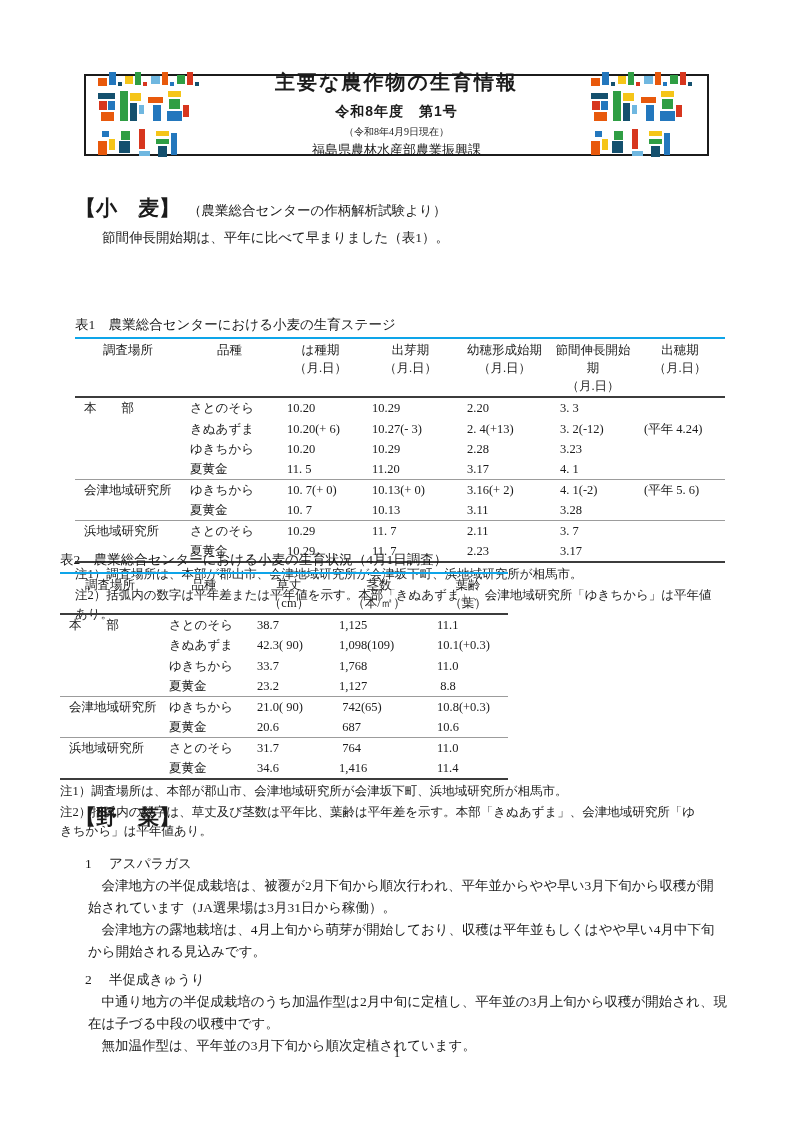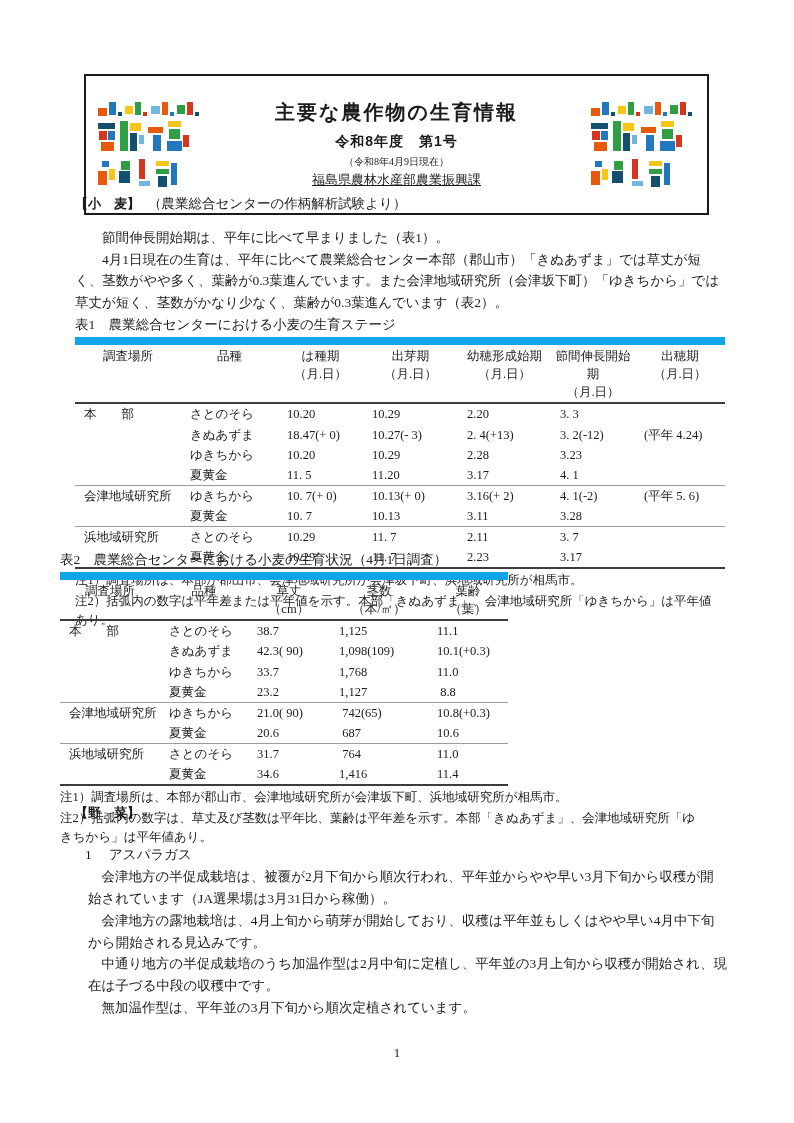--- a/index.html
+++ b/index.html
@@ -1,48 +1,48 @@
 <!DOCTYPE html>
 <html lang="ja"><head>
 <meta charset="utf-8">
 <style>
   * { box-sizing: border-box; }
   html,body { margin:0; padding:0; background:#ffffff; }
   body { font-family:"Liberation Serif","DejaVu Serif",serif; color:#1b1b1b; }
   .page { position:relative; width:794px; height:1123px; background:#ffffff; overflow:hidden; margin:0 auto; }
 
   
-  .header-box { position:absolute; left:84px; top:74px; width:625px; height:141px;
+  .header-box { position:absolute; left:84px; top:74px; width:625px; height:82px;
     border:2px solid #1b1b1b; display:flex; align-items:center; justify-content:space-between;
     padding:0 12px; background:#fff; }
   .logo { width:104px; height:88px; flex:0 0 auto; }
   .header-center { flex:1; text-align:center; padding-bottom:2px; }
   .doc-title { font-family:"Liberation Sans","DejaVu Sans",sans-serif; font-weight:bold;
     font-size:20px; letter-spacing:2px; }
   .doc-issue { font-family:"Liberation Sans","DejaVu Sans",sans-serif; font-weight:bold;
     font-size:14px; margin-top:7px; letter-spacing:1px; }
   .doc-date { font-size:10px; margin-top:4px; }
   .doc-dept { font-size:13px; margin-top:2px;text-decoration:underline; }
 
   
   .section-heading { font-family:Liberation Mono, monospace; font-weight:bold;
-    font-size:13px; display:inline-block; }
+    font-size:21px; display:inline-block; }
   .wheat-heading-line { position:absolute; left:75px; top:194px; width:650px; }
   .source-note { font-size:13.5px; margin-left:4px;margin-top:24px; }
 
   .wheat-paragraphs { position:absolute; left:75px; top:227px; width:652px;
     font-size:13.5px; line-height:1.6; }
   .wheat-paragraphs p { margin:0; text-indent:2em; }
 
   
   .table-block-1 { position:absolute; left:75px; top:316px; width:652px; }
   .table-block-2 { position:absolute; left:60px; top:551px; width:652px; }
   .table-title { font-size:13.5px; margin:0 0 3px 0; }
   table.t { border-collapse:collapse; font-size:12.5px; line-height:1.45;
-    border-top:8px solid #0ea5e9; border-bottom:2px solid #3c3c3c; }
+    border-top:2px solid #0ea5e9; border-bottom:2px solid #3c3c3c; }
   table.t1 { width:650px; }
   table.t2 { width:448px; }
   table.t thead tr { border-bottom:2.5px solid #3c3c3c; }
   table.t th { font-weight:normal; text-align:center; vertical-align:top; padding:2px 2px 1px 2px; }
   table.t th .unit { font-weight:normal; }
   table.t td { text-align:left; white-space:pre; padding:1px 2px 1px 9px; }
   table.t td.place { padding-left:9px; }
   tbody.grp2, tbody.grp3 { border-top:1px solid #9c9c9c; }
   .note { font-size:12.5px; line-height:1.5; margin:2px 13px 0 0; }
 
@@ -149,21 +149,20 @@
     </svg>
   </div>
 
   <div class="wheat-heading-line">
     <span class="section-heading">【小　麦】</span>
     <span class="source-note">（農業総合センターの作柄解析試験より）</span>
   </div>
 
   <div class="wheat-paragraphs">
     <p>節間伸長開始期は、平年に比べて早まりました（表1）。</p>
-    <p>4月1日現在の生育は、平年に比べて農業総合センター本部（郡山市）「きぬあずま」では草丈が短く、茎数がやや多く、葉齢が0.3葉進んでいます。また会津地域研究所（会津坂下町）「ゆきちから」では草丈が短く、茎数がかなり少なく、葉齢が0.3葉進んでいます（表2）。</p>
   </div>
 
   <div class="table-block-1">
     <p class="table-title">表1　農業総合センターにおける小麦の生育ステージ</p>
     <table class="t t1">
       <colgroup>
           <col style="width:106px">
           <col style="width:97px">
           <col style="width:85px">
           <col style="width:95px">
@@ -209,21 +208,21 @@
             <td>さとのそら</td>
             <td>10.20</td>
             <td>10.29</td>
             <td>2.20</td>
             <td>3. 3</td>
             <td></td>
           </tr>
         <tr>
             <td class="place"></td>
             <td>きぬあずま</td>
-            <td>18.47(+ 0)</td>
+            <td>10.20(+ 6)</td>
             <td>10.27(- 3)</td>
             <td>2. 4(+13)</td>
             <td>3. 2(-12)</td>
             <td>(平年 4.24)</td>
           </tr>
         <tr>
             <td class="place"></td>
             <td>ゆきちから</td>
             <td>10.20</td>
             <td>10.29</td>
@@ -388,20 +387,23 @@
   </div>
 
   <div class="veg-block">
     <span class="section-heading">【野　菜】</span>
     <div class="veg-items">
       <div class="veg-item-head">
         <span class="no">1</span><span>アスパラガス</span>
       </div>
       <p class="veg-p">会津地方の半促成栽培は、被覆が2月下旬から順次行われ、平年並からやや早い3月下旬から収穫が開始されています（JA選果場は3月31日から稼働）。</p>
       <p class="veg-p">会津地方の露地栽培は、4月上旬から萌芽が開始しており、収穫は平年並もしくはやや早い4月中下旬から開始される見込みです。</p>
+      <div class="veg-item-head">
+        <span class="no">2</span><span>半促成きゅうり</span>
+      </div>
       <p class="veg-p">中通り地方の半促成栽培のうち加温作型は2月中旬に定植し、平年並の3月上旬から収穫が開始され、現在は子づる中段の収穫中です。</p>
       <p class="veg-p">無加温作型は、平年並の3月下旬から順次定植されています。</p>
     </div>
   </div>
 
   <div class="page-number">1</div>
 
 </div>
 
 </body></html>

